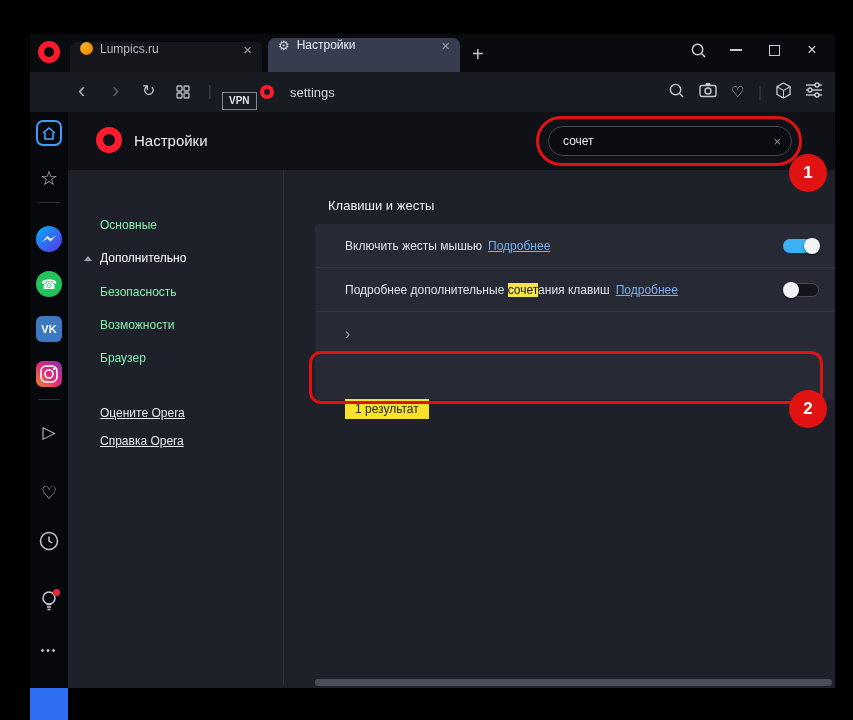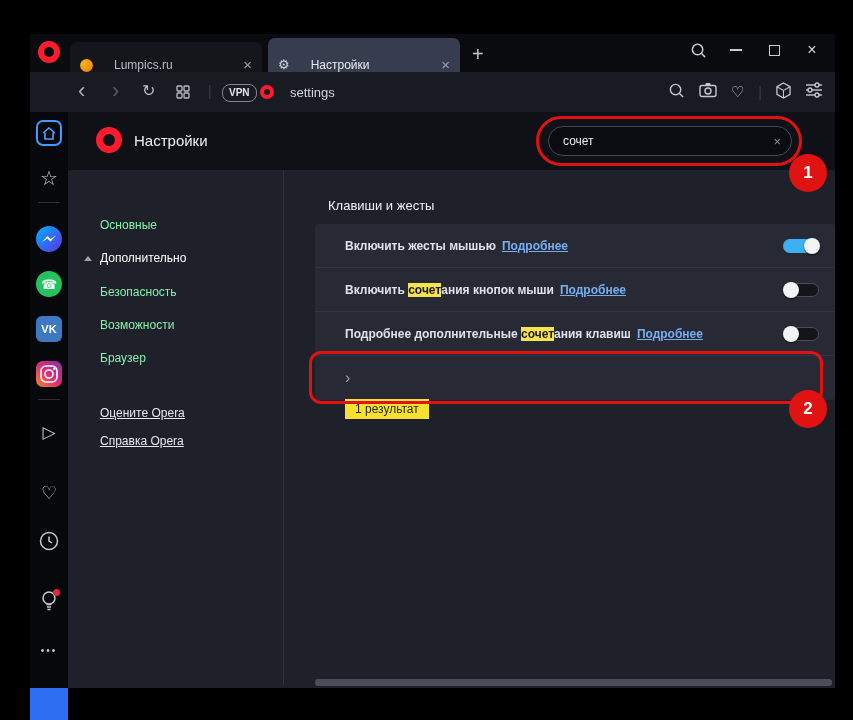--- a/index.html
+++ b/index.html
@@ -2,21 +2,21 @@
 <html><head>
 <meta charset="utf-8">
 <style>
   *{margin:0;padding:0;box-sizing:border-box;}
   html,body{width:853px;height:720px;}
   body{position:relative;background:#000;overflow:hidden;font-family:"Liberation Sans",sans-serif;color:#dfe1e8;}
 
   
   #tabstrip{position:absolute;left:30px;top:34px;width:805px;height:38px;background:#0a0b0f;}
   .opera-logo-main{position:absolute;left:8px;top:7px;width:22px;height:22px;border:6px solid #ff1b2d;border-radius:50%;}
-  .tab{position:absolute;display:flex;align-items:flex-end;gap:21px;padding:0 10px;font-size:12px;color:#b6bac4;border-radius:7px 7px 0 0;}
+  .tab{position:absolute;display:flex;align-items:flex-start;gap:7px;padding:0 10px;font-size:12px;color:#b6bac4;border-radius:7px 7px 0 0;}
   .tab.t1{left:40px;top:8px;width:192px;height:30px;background:#15161c;}
   .tab.t2{left:238px;top:4px;width:192px;height:34px;background:#373c4e;color:#e9ebf1;}
   .fav-orange{width:13px;height:13px;border-radius:50%;background:radial-gradient(circle at 35% 35%,#ffb21e,#f07800);flex:0 0 auto;}
   .fav-gear{font-size:13px;color:#cfd3dd;flex:0 0 auto;}
   .tab-label{flex:1;min-width:0;white-space:nowrap;overflow:hidden;}
   .tab-close{color:#9aa0ab;font-size:15px;line-height:1;}
   .newtab{position:absolute;left:442px;top:10px;font-size:20px;color:#c2c6d0;line-height:1;}
   .winctl{position:absolute;right:14px;top:7px;display:flex;gap:20px;align-items:center;}
   .ctl{width:18px;height:18px;display:flex;align-items:center;justify-content:center;}
   .ctl-min-bar{width:12px;height:2px;background:#c7cbd4;}
@@ -24,21 +24,21 @@
   .ctl-close{font-size:16px;color:#d2d5dc;line-height:1;}
 
   
   #toolbar{position:absolute;left:30px;top:72px;width:805px;height:40px;background:#191b22;}
   .tb{position:absolute;line-height:1;}
   .nav-back{left:48px;top:8px;font-size:22px;color:#a9aeba;}
   .nav-fwd{left:82px;top:8px;font-size:22px;color:#565b66;}
   .tb-reload{left:112px;top:11px;font-size:16px;color:#b9bec9;}
   .tb-tiles{left:146px;top:13px;}
   .tb-pipe1{left:178px;top:12px;color:#3c3f48;font-size:14px;}
-  .vpn-badge{left:192px;top:12px;border:1px solid #808591;border-radius:8px;padding:3px 6px;font-size:10px;font-weight:bold;color:#e2e5ec;}
+  .vpn-badge{left:192px;top:20px;border:1px solid #808591;border-radius:0;padding:3px 6px;font-size:10px;font-weight:bold;color:#e2e5ec;}
   .tb-opera-ring{left:230px;top:13px;width:14px;height:14px;border:4px solid #ff1b2d;border-radius:50%;}
   .tb-address{left:260px;top:14px;font-size:13px;color:#d2d5de;}
   .tb-right{position:absolute;right:12px;top:0;height:40px;display:flex;align-items:center;gap:14px;}
   .tb-heart{font-size:15px;color:#c3c7d1;}
   .tb-pipe2{color:#3c3f48;font-size:14px;}
 
   
   #rail{position:absolute;left:30px;top:112px;width:38px;height:608px;background:#07080b;}
   .rl{position:absolute;left:50%;transform:translateX(-50%);line-height:1;}
   .rl-speeddial{top:8px;width:26px;height:26px;border:2px solid #3f9bff;border-radius:7px;display:flex;align-items:center;justify-content:center;}
@@ -71,21 +71,21 @@
   .side-item{position:absolute;left:32px;font-size:12px;color:#86efac;white-space:nowrap;}
   .side-item.current{color:#ffffff;}
   .side-caret{position:absolute;left:16px;top:86px;width:0;height:0;border-left:4px solid transparent;border-right:4px solid transparent;border-bottom:5px solid #9aa0ac;}
   .side-link{position:absolute;left:32px;font-size:12px;color:#e6e8ee;text-decoration:underline;white-space:nowrap;}
 
   #panel{position:absolute;left:247px;top:0;width:520px;}
   .panel-title{position:absolute;left:13px;top:28px;font-size:13px;font-weight:normal;color:#f0f1f5;}
   .card{position:absolute;left:0;top:54px;width:520px;height:176px;background:#272a35;border-radius:3px;}
   .crow{display:flex;align-items:center;height:44px;padding:0 16px 0 30px;border-bottom:1px solid #313442;font-size:12px;color:#dfe2ea;}
   .crow:last-child{border-bottom:none;}
-  .crow-text{flex:1;min-width:0;white-space:nowrap;font-weight:bold;}
+  .crow-text{flex:1;min-width:0;white-space:nowrap;}
   .hl{background:#f6e44c;color:#1c1c1c;}
   .more{color:#79aef0;text-decoration:underline;margin-left:6px;cursor:pointer;}
   .toggle{position:relative;width:36px;height:14px;border-radius:7px;flex:0 0 auto;}
   .toggle.on{background:#3cb0f4;}
   .toggle.off{background:#14151a;border:1px solid #4a4d55;}
   .knob{position:absolute;top:-1px;width:16px;height:16px;border-radius:50%;background:#f2f3f5;box-shadow:0 1px 2px rgba(0,0,0,.6);}
   .toggle.on .knob{right:-1px;}
   .toggle.off .knob{left:-1px;top:-2px;}
   .row-chev{font-size:16px;color:#9aa0ab;flex:0 0 auto;}
   .badge{position:absolute;left:30px;top:229px;background:#f6e12f;color:#2a2a1e;font-size:12px;padding:3px 10px;z-index:10;}
@@ -271,26 +271,20 @@
 
     <div class="card">
 
       <div class="crow">
         <span class="crow-text"><span>Включить жесты мышью</span><span class="hl"></span><span></span><a class="more">Подробнее</a></span>
         <span class="toggle on">
             <span class="knob"></span>
           </span>
       </div>
 
-      <div class="crow">
-        <span class="crow-text"><span>Включить </span><span class="hl">сочет</span><span>ания кнопок мыши</span><a class="more">Подробнее</a></span>
-        <span class="toggle off">
-            <span class="knob"></span>
-          </span>
-      </div>
 
       <div class="crow">
         <span class="crow-text"><span>Подробнее дополнительные </span><span class="hl">сочет</span><span>ания клавиш</span><a class="more">Подробнее</a></span>
         <span class="toggle off">
             <span class="knob"></span>
           </span>
       </div>
 
       <div class="crow">
         <span class="row-chev">›</span>

